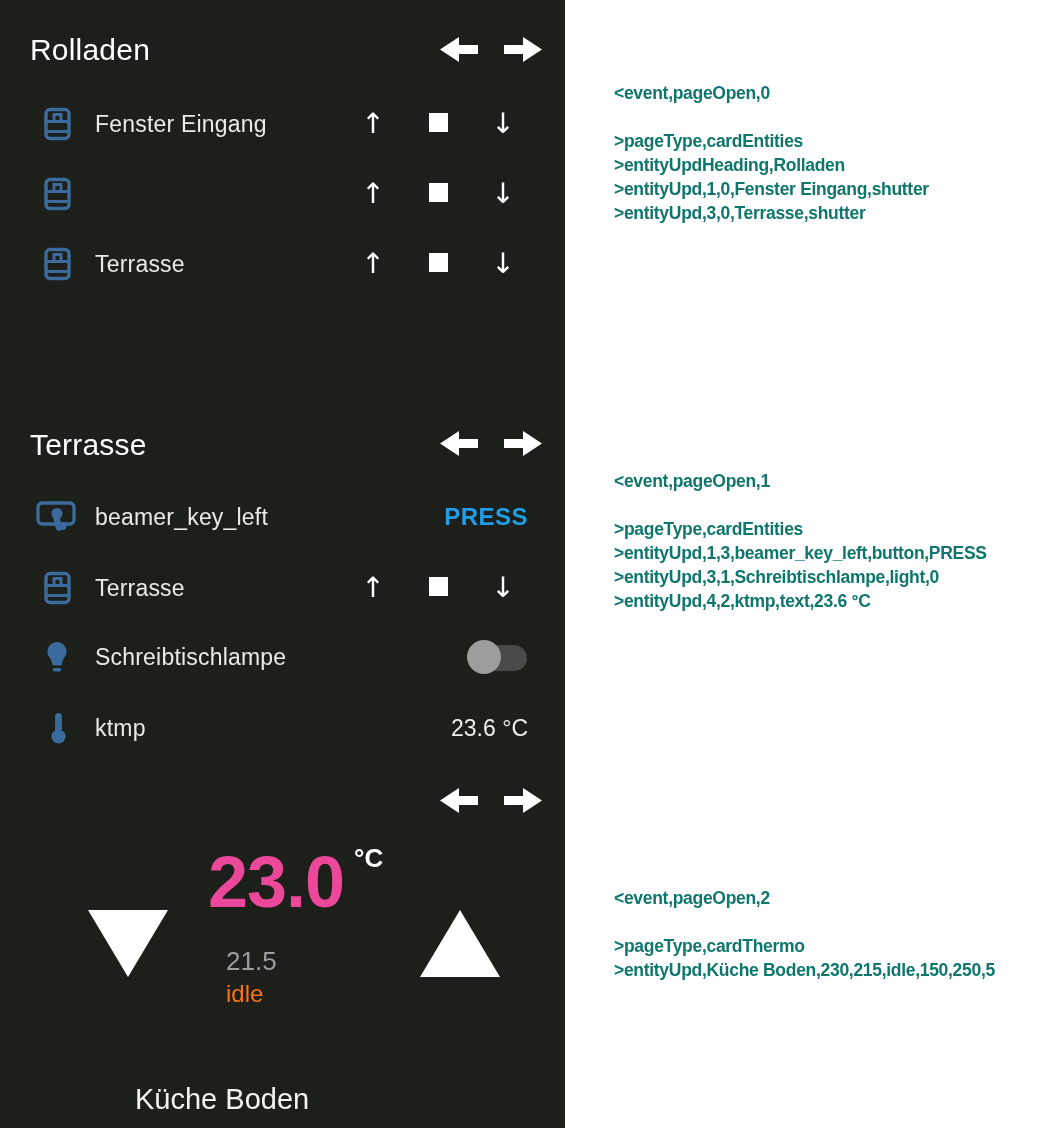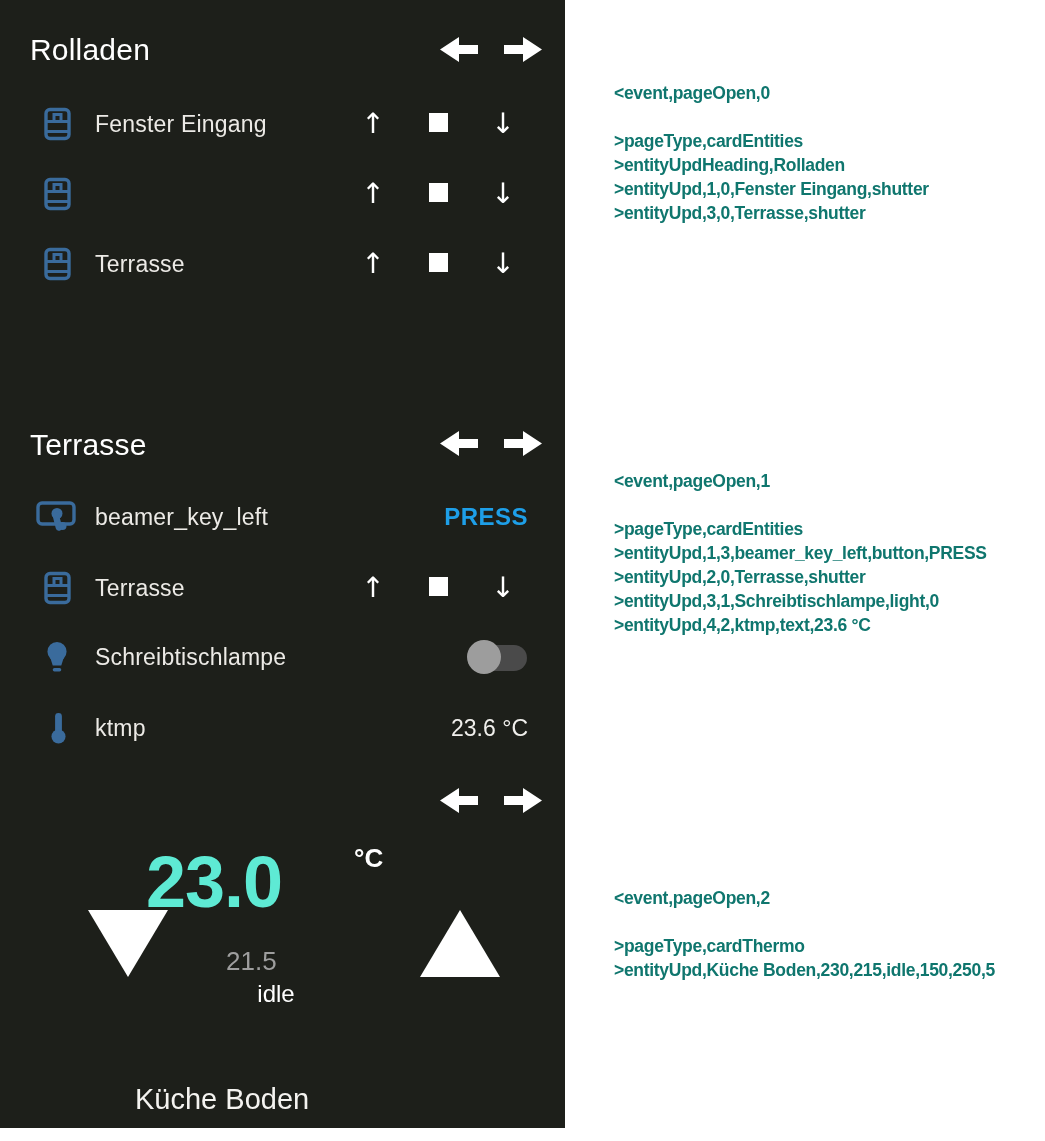--- a/index.html
+++ b/index.html
@@ -26,28 +26,28 @@
          font-size:24px;font-weight:600;color:#1e9fe8;letter-spacing:.5px;cursor:pointer;}
   .value-text{position:absolute;right:37px;top:0;height:52px;line-height:52px;
               font-size:23px;color:#f0efec;margin-left:22px;}
 
   
   .toggle{position:absolute;left:467px;top:9px;width:60px;height:34px;cursor:pointer;}
   .toggle .track{position:absolute;right:0;top:5px;width:53px;height:26px;border-radius:13px;background:#4a4a4a;}
   .toggle .knob{position:absolute;left:0;top:0;width:34px;height:34px;border-radius:50%;background:#9d9d9d;}
 
   
-  .temp-big{position:absolute;left:146px;top:846px;width:260px;text-align:left;
-            font-size:72px;font-weight:700;color:#5eead4;line-height:72px;letter-spacing:-1px;}
+  .temp-big{position:absolute;left:146px;top:846px;width:260px;text-align:center;
+            font-size:72px;font-weight:700;color:#ec4899;line-height:72px;letter-spacing:-1px;}
   .temp-unit{position:absolute;left:354px;top:843px;font-size:26px;font-weight:700;color:#ffffff;}
   .tri{position:absolute;width:0;height:0;cursor:pointer;}
   .tri-down{left:88px;top:910px;border-left:40px solid transparent;border-right:40px solid transparent;border-top:67px solid #ffffff;}
   .tri-up{left:420px;top:910px;border-left:40px solid transparent;border-right:40px solid transparent;border-bottom:67px solid #ffffff;}
   .setpoint{position:absolute;left:226px;top:946px;width:100px;text-align:left;font-size:26px;color:#9e9e9e;}
-  .hvac-state{position:absolute;left:226px;top:980px;width:100px;text-align:center;font-size:24px;color:#ffffff;}
+  .hvac-state{position:absolute;left:226px;top:980px;width:100px;font-size:24px;color:#f97316;}
   .thermo-name{position:absolute;left:135px;top:1083px;width:300px;text-align:left;font-size:29px;color:#f4f3f0;}
 
   
   .log-block{position:absolute;left:614px;width:425px;}
   .log-line{min-height:24px;line-height:24px;font-size:17.5px;font-weight:700;color:#0f766e;
             letter-spacing:-0.3px;white-space:nowrap;}
 </style>
 </head>
 <body>
 
@@ -182,21 +182,20 @@
     <div class="log-line">&gt;entityUpdHeading,Rolladen</div>
     <div class="log-line">&gt;entityUpd,1,0,Fenster Eingang,shutter</div>
     <div class="log-line">&gt;entityUpd,3,0,Terrasse,shutter</div>
   </div>
 
   <div class="log-block" style="top:469px">
     <div class="log-line">&lt;event,pageOpen,1</div>
     <div class="log-line"></div>
     <div class="log-line">&gt;pageType,cardEntities</div>
     <div class="log-line">&gt;entityUpd,1,3,beamer_key_left,button,PRESS</div>
-    <div class="log-line">&gt;entityUpd,2,0,Terrasse,shutter</div>
     <div class="log-line">&gt;entityUpd,3,1,Schreibtischlampe,light,0</div>
     <div class="log-line">&gt;entityUpd,4,2,ktmp,text,23.6 °C</div>
   </div>
 
   <div class="log-block" style="top:886px">
     <div class="log-line">&lt;event,pageOpen,2</div>
     <div class="log-line"></div>
     <div class="log-line">&gt;pageType,cardThermo</div>
     <div class="log-line">&gt;entityUpd,Küche Boden,230,215,idle,150,250,5</div>
   </div>

